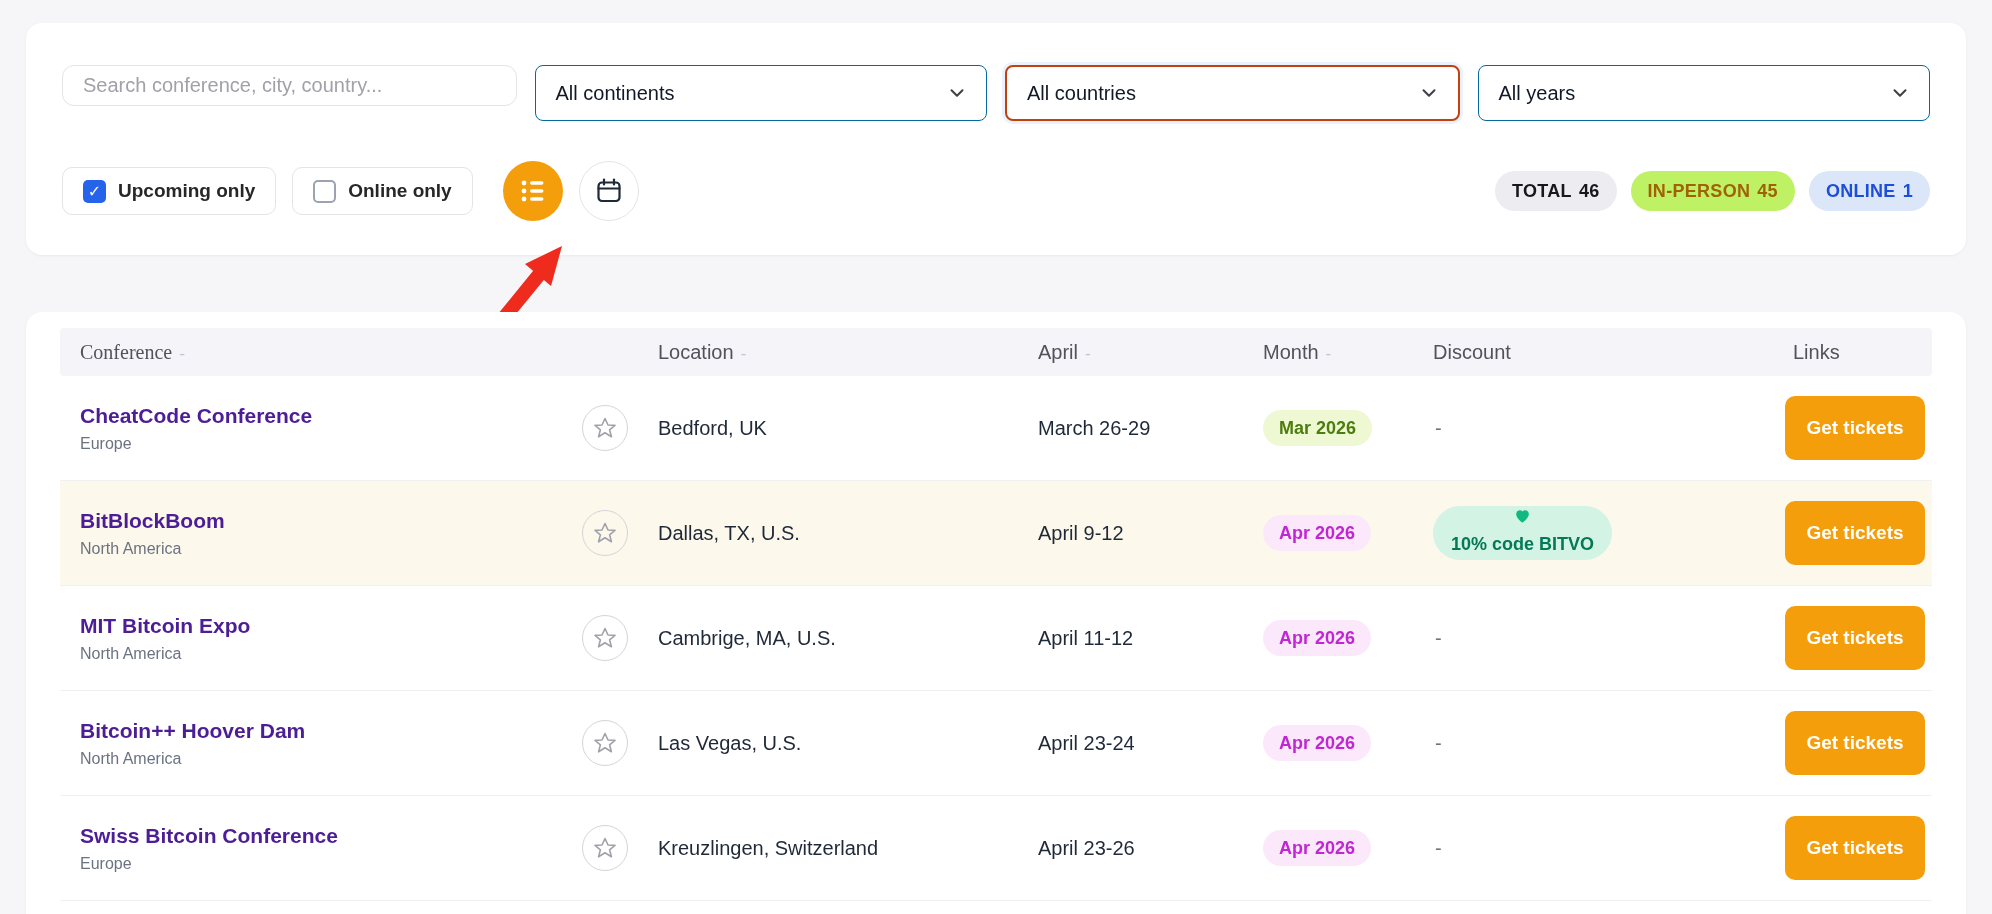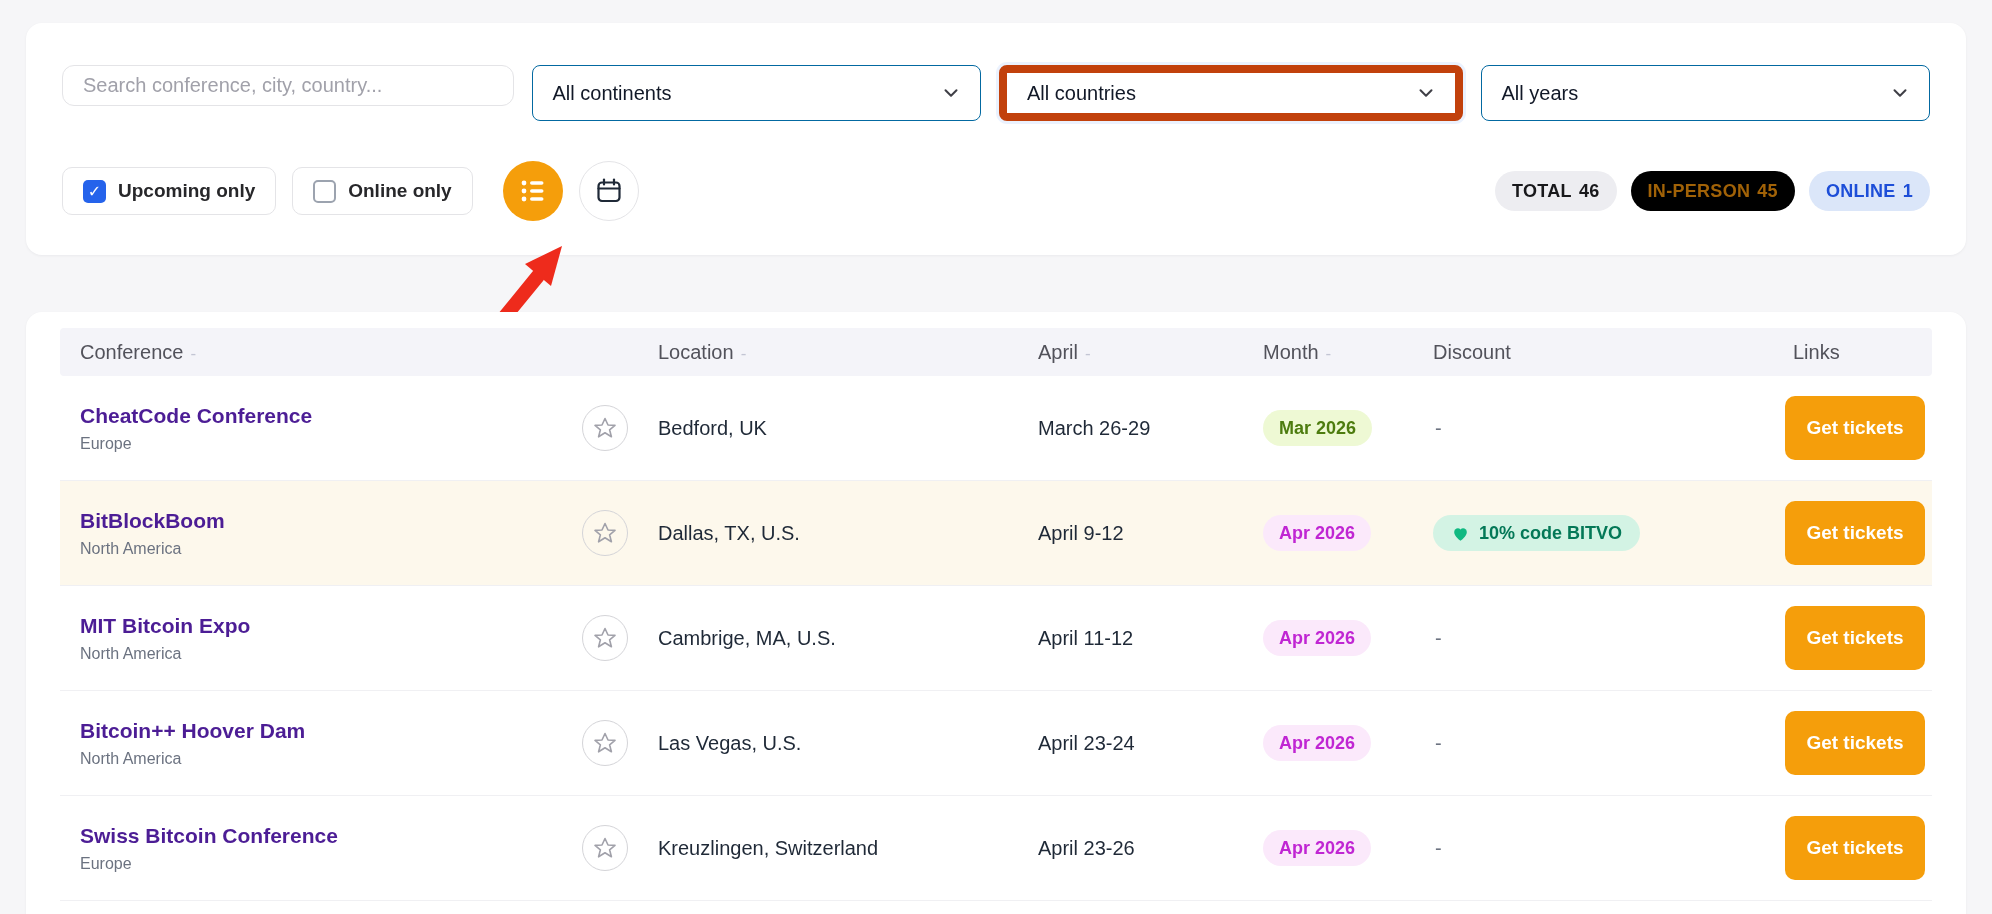--- a/index.html
+++ b/index.html
@@ -28,21 +28,21 @@
     font-family: inherit; outline: none; background: #fff;
   }
   .search-box::placeholder { color: #a1a1aa; }
   .select {
     flex: 1; height: 56px;
     border: 1px solid #0369a1; border-radius: 8px;
     display: flex; align-items: center; justify-content: space-between;
     padding: 0 18px 0 20px; font-size: 20px; color: #111827;
     background: #fff; cursor: pointer;
   }
-  .select.focused { border: 8px solid #c2410c; box-shadow: 0 0 0 3px rgba(59,130,246,0.10); }
+  .select.focused { border: 2px solid #c2410c; box-shadow: 0 0 0 3px rgba(59,130,246,0.10); }
   .chev { width: 22px; height: 22px; flex: 0 0 auto; }
   .filter-row-2 { display: flex; align-items: center; margin-top: 40px; }
   .check-pill {
     height: 48px; border: 1px solid #e4e4e7; border-radius: 10px;
     display: flex; align-items: center; gap: 12px; padding: 0 20px;
     cursor: pointer; background: #fff;
   }
   .check-pill + .check-pill { margin-left: 16px; }
   .cbox {
     width: 23px; height: 23px; border-radius: 5px;
@@ -59,33 +59,33 @@
   .view-btn.list { background: #f59e0b; margin-left: 30px; }
   .view-btn.cal  { background: #fff; border: 1px solid #e4e4e7; margin-left: 16px; }
   .stats { margin-left: auto; display: flex; gap: 14px; }
   .stat-badge {
     height: 40px; border-radius: 999px; padding: 4px 17px;
     display: flex; align-items: center; gap: 7px;
     font-size: 18px; letter-spacing: 0.3px; font-weight: 600;
   }
   .stat-badge .val { font-weight: 800; }
   .stat-total    { background: #ededf1; color: #18181b; }
-  .stat-inperson { background: #000000; color: #a16207; }
+  .stat-inperson { background: #bef264; color: #a16207; }
   .stat-online   { background: #dbe6f9; color: #1d4ed8; }
   
   .anno-arrow { position: absolute; left: 440px; top: 228px; pointer-events: none; }
   
   .table-card { top: 312px; height: 720px; padding: 16px 34px 0 34px; }
   .tgrid { display: grid; grid-template-columns: 500px 90px 380px 225px 170px 360px 1fr; align-items: center; }
   .thead {
     background: #f4f4f9; border-radius: 4px; height: 48px;
     font-size: 20px; color: #52525b;
   }
   .th { padding-left: 8px; }
-  .th.first { padding-left: 20px; }
+  .th.first { padding-left: 20px; font-family: Liberation Serif, serif; }
   .sort-hint { color: #c3c5d4; font-size: 17px; margin-left: 7px; }
   .trow { height: 105px; border-bottom: 1px solid #f0f0f3; background: #fff; }
   .trow.highlight { background: #fdf8ec; }
   .c-conf { padding-left: 20px; }
   .conf-name { font-size: 21px; font-weight: 700; color: #4c1d95; cursor: pointer; }
   .conf-region { font-size: 16px; color: #6b7280; margin-top: 7px; }
   .c-star { display: flex; justify-content: center; }
   .star-btn {
     width: 46px; height: 46px; border-radius: 50%;
     border: 1px solid #d4d4d8; background: transparent;
@@ -94,23 +94,23 @@
   .c-loc, .c-date { font-size: 20px; color: #1f2937; padding-left: 8px; }
   .month-badge {
     display: inline-flex; align-items: center; height: 36px;
     border-radius: 999px; padding: 16px 16px;
     font-size: 18px; font-weight: 700; margin-left: 8px;
   }
   .month-green { background: #eef9d4; color: #4d7c0f; }
   .month-pink  { background: #fbe9fb; color: #c026d3; }
   .disc-dash { color: #6b7280; font-size: 20px; padding-left: 10px; }
   .disc-badge {
-    display: inline-flex; align-items: center; gap: 9px; height: 36px;
+    display: inline-flex; align-items: center; gap: 9px; height: 54px;
     border-radius: 999px; padding: 0 18px; margin-left: 8px;
-    background: #d3f3e4; color: #047857; font-size: 18px; font-weight: 700;
+    background: #d3f3e4; color: #047857; font-size: 18px; font-weight: 700; flex-direction: column;
   }
   .tickets-btn {
     width: 140px; height: 64px; border: none; border-radius: 10px;
     background: #f59e0b; color: #ffffff; font-size: 19px; font-weight: 600;
     font-family: inherit; line-height: 1.25; cursor: pointer; white-space: normal;
   }
 </style>
 </head>
 <body>
 

